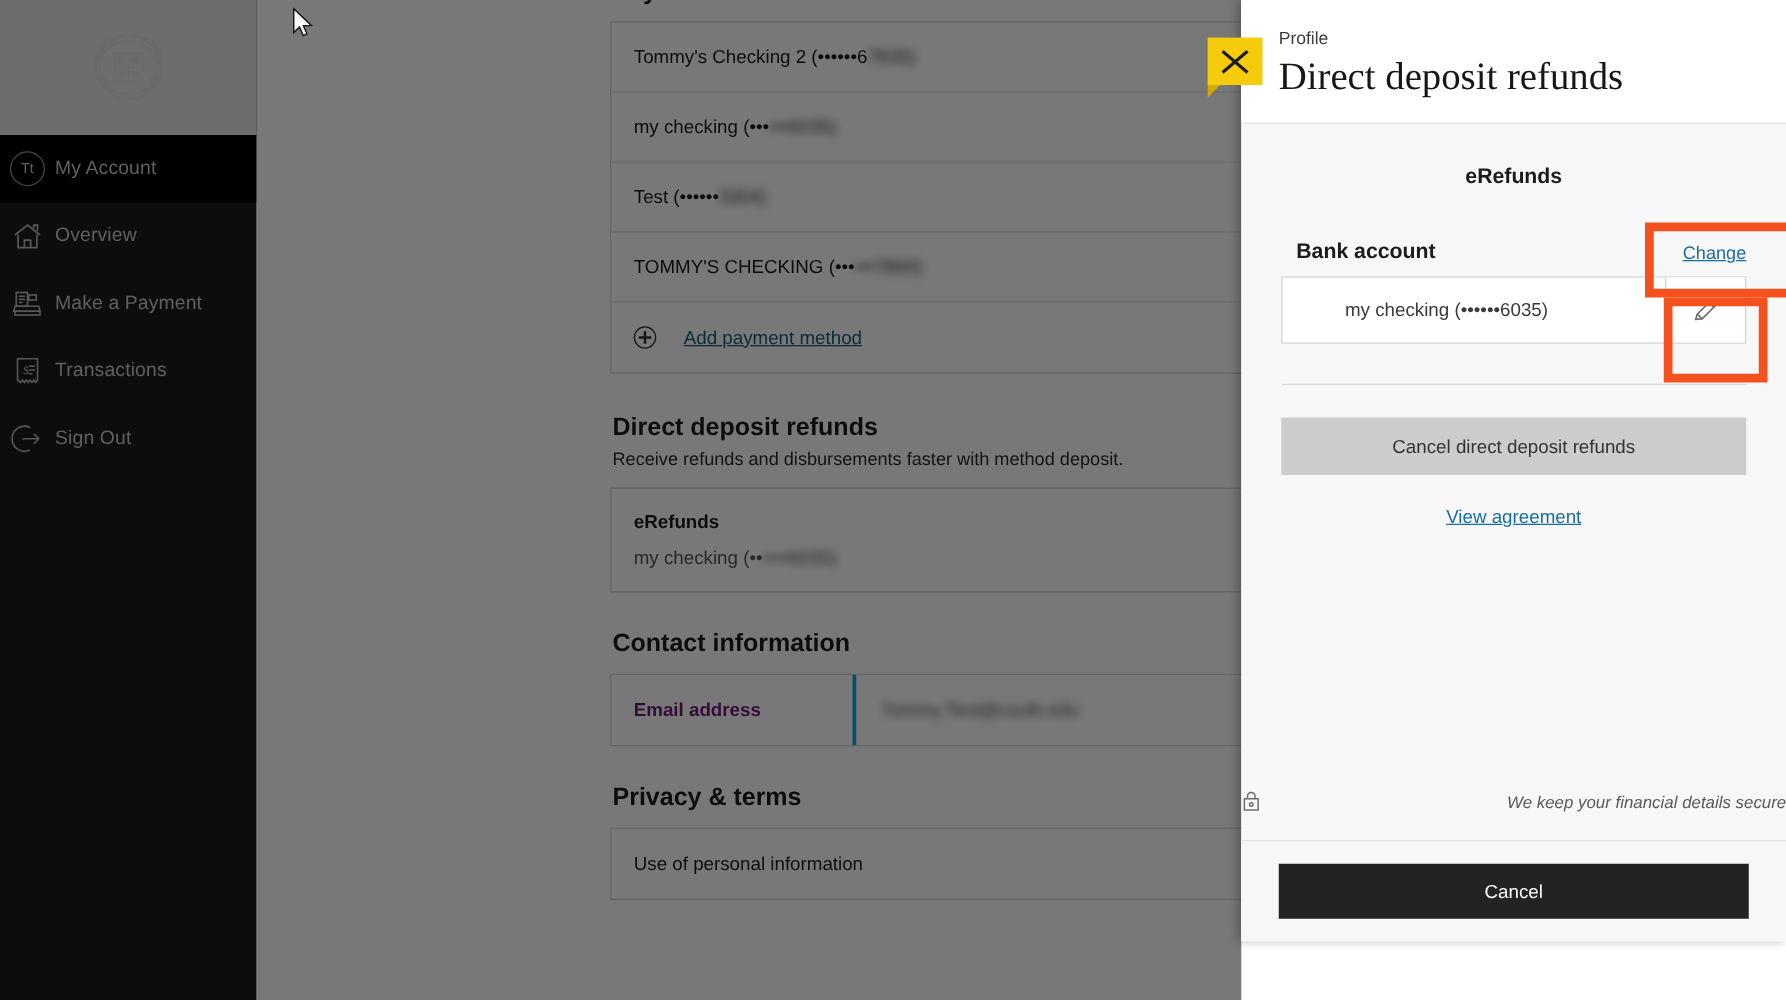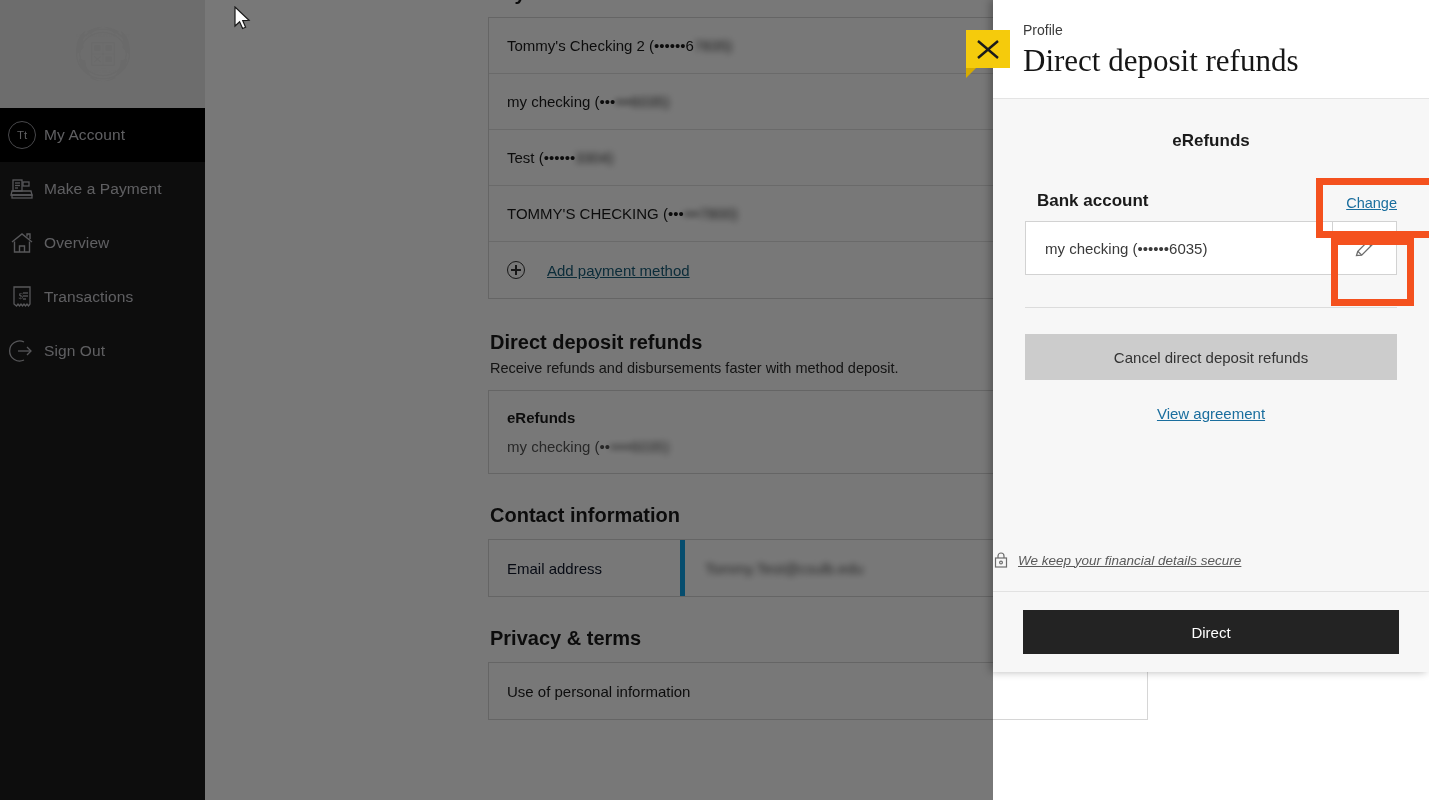--- a/index.html
+++ b/index.html
@@ -81,22 +81,22 @@
     content:''; position:absolute; background:#333;
   }
   .plus-ico:before { left:3px; right:3px; top:7px; height:1.5px; }
   .plus-ico:after { top:3px; bottom:3px; left:7px; width:1.5px; }
   .erefund-card { padding: 18px; }
   .erefund-title { font-size: 15px; font-weight: bold; color:#1b1b1b; margin-bottom: 12px;}
   .erefund-acct { font-size: 15px; color: #555; }
   .contact-card { display: flex; height: 56px; align-items: center; }
   .contact-label {
     width: 196px; padding-left: 18px;
-    font-size: 15px; font-weight: normal; color: #0f172a;
-    border-right: 5px solid #0ea5e9; height: 100%;
+    font-size: 15px; font-weight: bold; color: #701a75;
+    border-right: 3px solid #0ea5e9; height: 100%;
     display: flex; align-items: center;
   }
   .contact-value { padding-left: 20px; font-size: 15px; color: #8b8b8b; }
   .blur { filter: blur(3.2px); color: #3a3a3a; }
   .blur-dark { filter: blur(3.4px); color: #555; }
 
   
   .overlay {
     position: absolute; left: 0; top: 0;
     width: 993px; height: 800px;
@@ -115,21 +115,21 @@
 
   
   .close-tab {
     position: absolute; left: 966px; top: 30px;
     width: 44px; height: 48px; z-index: 9; cursor: pointer;
   }
 
   
   .panel {
     position: absolute; right: 0; top: 0;
-    width: 436px; height: 672px;
+    width: 436px; height: 753px;
     background: #f7f7f7;
     z-index: 6;
     box-shadow: -3px 0 8px rgba(0,0,0,.28);
     display: flex; flex-direction: column;
   }
   .panel-head {
     background: #ffffff; padding: 22px 28px 20px 30px;
     border-bottom: 1px solid #e4e4e4;
   }
   .panel-eyebrow { font-size: 14px; color: #3b3b3b; margin-bottom: 6px; }
@@ -147,21 +147,21 @@
     margin-bottom: 10px; height: 26px; margin-left: 12px;
   }
   .field-label { font-size: 17px; font-weight: bold; color: #1b1b1b; }
   .change-link {
     font-size: 14.5px; color: #1a6e9e; text-decoration: underline;
     cursor: pointer;
     text-align: right;
   }
   .acct-input {
     display: flex; align-items: stretch; height: 54px;
-    background: #ffffff; border: 1px solid #d2d2d2;
+    background: #ffffff; border: 1px solid #d2d2d2; padding-left: 31px;
   }
   .acct-value {
     flex: 1; display: flex; align-items: center;
     padding-left: 19px; font-size: 15px; color: #3a3a3a;
   }
   .acct-edit-btn {
     width: 64px; border-left: 1px solid #d2d2d2;
     display: flex; align-items: center; justify-content: center;
     background: #fff; cursor: pointer;
   }
@@ -171,22 +171,22 @@
     border: none; color: #333; font-size: 15px;
     font-family: "Liberation Sans", sans-serif; cursor: pointer;
   }
   .view-agreement {
     display: block; text-align: center; margin-top: 25px;
     font-size: 15px; color: #1a6e9e; text-decoration: underline;
     cursor: pointer;
   }
   .secure-row {
     position: absolute; left: 0; right: 0; bottom: 22px;
-    display: flex; align-items: center; justify-content: flex-start; gap: 9px;
-    font-size: 13.5px; font-style: italic; color: #5a5a5a; text-decoration: underline;
+    display: flex; align-items: center; justify-content: space-between; gap: 9px;
+    font-size: 13.5px; font-style: italic; color: #5a5a5a;
   }
   .panel-foot {
     border-top: 1px solid #e2e2e2; padding: 18px 30px 18px 30px;
     background: #f7f7f7;
   }
   .cancel-btn {
     width: 100%; height: 44px; background: #232323;
     color: #fff; border: none; font-size: 15px;
     font-family: "Liberation Sans", sans-serif; cursor: pointer;
   }
@@ -236,47 +236,47 @@
 
     <div class="nav-item active">
       <span class="nav-icon">
         <span class="avatar-circle">Tt</span>
       </span>
       <span class="nav-label">My Account</span>
     </div>
 
     <div class="nav-item">
       <span class="nav-icon">
+        <svg width="26" height="24" viewBox="0 0 26 24" fill="none" stroke="#b9b9bf" stroke-width="1.4">
+          <path d="M3 11 L13 3 L23 11"></path>
+          <path d="M5.5 10.5 V21 H20.5 V10.5"></path>
+          <path d="M10.5 21 V15 H15.5 V21"></path>
+          <path d="M18 5.5 V3 H21 V8"></path>
+        </svg>
+      </span>
+      <span class="nav-label">Overview</span>
+    </div>
+
+    <div class="nav-item">
+      <span class="nav-icon">
         <svg width="26" height="24" viewBox="0 0 26 24" fill="none" stroke="#b9b9bf" stroke-width="1.3">
           <rect x="4" y="3" width="9" height="11"></rect>
           <line x1="6" y1="6" x2="11" y2="6"></line>
           <line x1="6" y1="8.5" x2="11" y2="8.5"></line>
           <line x1="6" y1="11" x2="9" y2="11"></line>
           <rect x="14" y="5" width="6" height="4"></rect>
           <path d="M3 14 H22 L23 18 H2 Z"></path>
           <rect x="3" y="18" width="20" height="3"></rect>
         </svg>
       </span>
       <span class="nav-label">Make a Payment</span>
     </div>
 
     <div class="nav-item">
       <span class="nav-icon">
-        <svg width="26" height="24" viewBox="0 0 26 24" fill="none" stroke="#b9b9bf" stroke-width="1.4">
-          <path d="M3 11 L13 3 L23 11"></path>
-          <path d="M5.5 10.5 V21 H20.5 V10.5"></path>
-          <path d="M10.5 21 V15 H15.5 V21"></path>
-          <path d="M18 5.5 V3 H21 V8"></path>
-        </svg>
-      </span>
-      <span class="nav-label">Overview</span>
-    </div>
-
-    <div class="nav-item">
-      <span class="nav-icon">
         <svg width="26" height="24" viewBox="0 0 26 24" fill="none" stroke="#b9b9bf" stroke-width="1.3">
           <path d="M5 2 H21 V19 L19.5 21 L18 19 L16.5 21 L15 19 L13.5 21 L12 19 L10.5 21 L9 19 L7.5 21 L5 19 Z"></path>
           <text x="9.5" y="14" font-size="9" fill="#b9b9bf" stroke="none" font-family="Liberation Serif, serif">$</text>
           <line x1="14" y1="8" x2="19" y2="8"></line>
           <line x1="14" y1="11" x2="19" y2="11"></line>
           <line x1="14" y1="14" x2="17" y2="14"></line>
         </svg>
       </span>
       <span class="nav-label">Transactions</span>
     </div>
@@ -400,20 +400,20 @@
           <rect x="2.5" y="7" width="11" height="9"></rect>
           <path d="M5 7 V5 A3 3 0 0 1 11 5 V7"></path>
           <circle cx="8" cy="11.6" r="1.4"></circle>
         </svg>
         <span>We keep your financial details secure</span>
       </div>
 
     </div>
 
     <div class="panel-foot">
-      <button class="cancel-btn">Direct</button>
+      <button class="cancel-btn">Cancel</button>
     </div>
   </div>
 
   <div class="hl hl-change"></div>
   <div class="hl hl-edit"></div>
 
 </div>
 
 </body></html>

